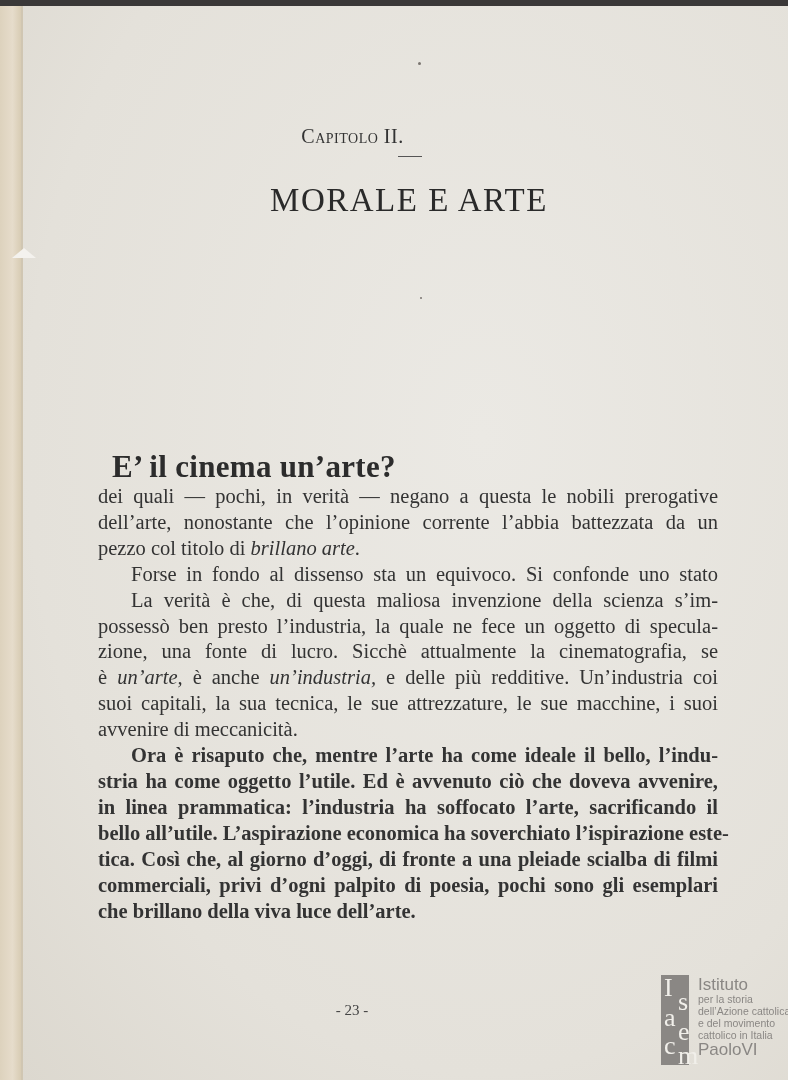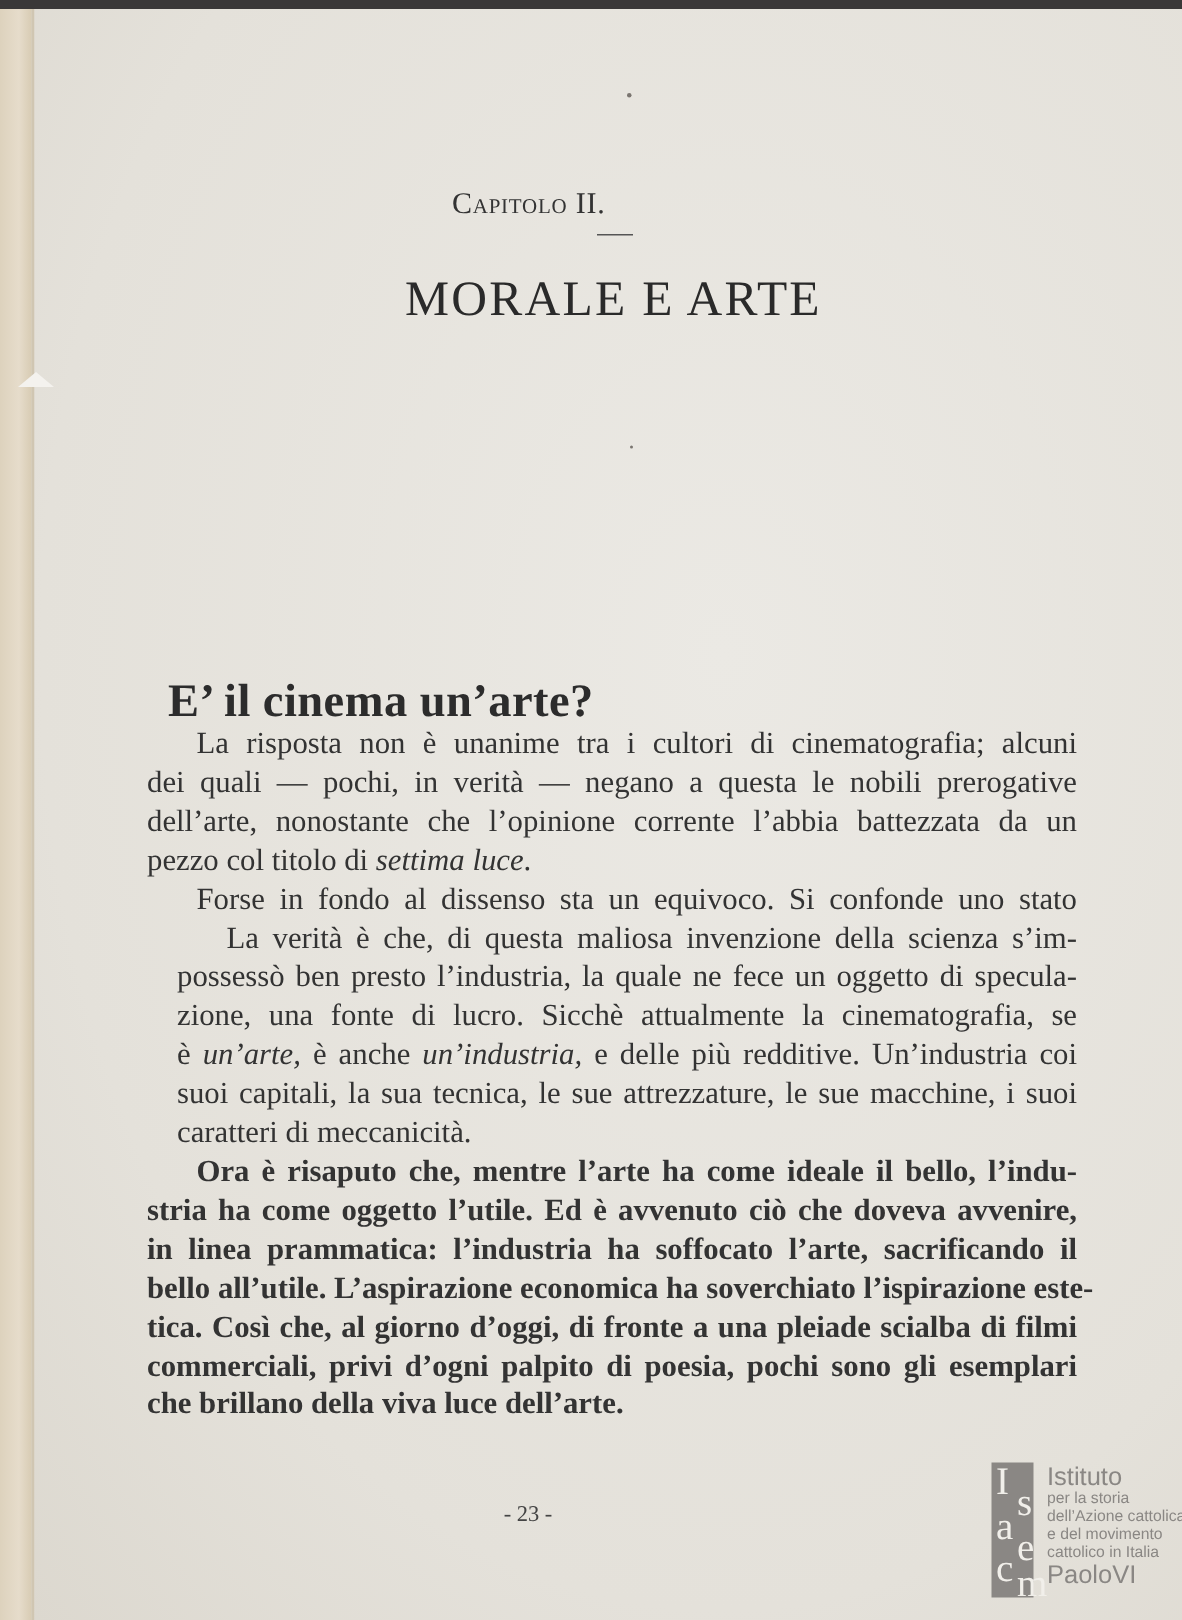--- a/index.html
+++ b/index.html
@@ -57,35 +57,34 @@
   <span class="sc">Capitolo</span>
   <span>II.</span>
 </div>
 <div class="chapter-rule"></div>
 <h1 class="chapter-title" style="margin:0;">MORALE E ARTE</h1>
 
 <h2 class="section-title">E’ il cinema un’arte?</h2>
 
 <div class="body-text" id="body-text">
     <p style="text-indent: 0px;">
-      <span class="line" style="padding-left: 33px;">La risposta non è unanime tra i cultori di cinematografia; alcuni</span>
       <span class="line">dei quali — pochi, in verità — negano a questa le nobili prerogative</span>
       <span class="line">dell’arte, nonostante che l’opinione corrente l’abbia battezzata da un</span>
-      <span class="line last">pezzo col titolo di <em>settima luce</em>.</span>
+      <span class="line last">pezzo col titolo di <em>brillano arte</em>.</span>
     </p>
     <p style="text-indent: 0px;">
       <span class="line" style="padding-left: 33px;">Forse in fondo al dissenso sta un equivoco. Si confonde uno stato</span>
     </p>
-    <p style="text-indent: 0px; margin-left: 20px;">
+    <p style="text-indent: 0px;">
       <span class="line" style="padding-left: 33px;">La verità è che, di questa maliosa invenzione della scienza s’im-</span>
       <span class="line">possessò ben presto l’industria, la quale ne fece un oggetto di specula-</span>
       <span class="line">zione, una fonte di lucro. Sicchè attualmente la cinematografia, se</span>
       <span class="line">è <em>un’arte,</em> è anche <em>un’industria,</em> e delle più redditive. Un’industria coi</span>
       <span class="line">suoi capitali, la sua tecnica, le sue attrezzature, le sue macchine, i suoi</span>
-      <span class="line last">caratteri di meccanicità.</span>
+      <span class="line last">avvenire di meccanicità.</span>
     </p>
     <p style="text-indent: 0px; font-weight: bold;">
       <span class="line" style="padding-left: 33px;">Ora è risaputo che, mentre l’arte ha come ideale il bello, l’indu-</span>
       <span class="line">stria ha come oggetto l’utile. Ed è avvenuto ciò che doveva avvenire,</span>
       <span class="line">in linea prammatica: l’industria ha soffocato l’arte, sacrificando il</span>
       <span class="line">bello all’utile. L’aspirazione economica ha soverchiato l’ispirazione este-</span>
       <span class="line">tica. Così che, al giorno d’oggi, di fronte a una pleiade scialba di filmi</span>
       <span class="line">commerciali, privi d’ogni palpito di poesia, pochi sono gli esemplari</span>
       <span class="line last">che brillano della viva luce dell’arte.</span>
     </p>

